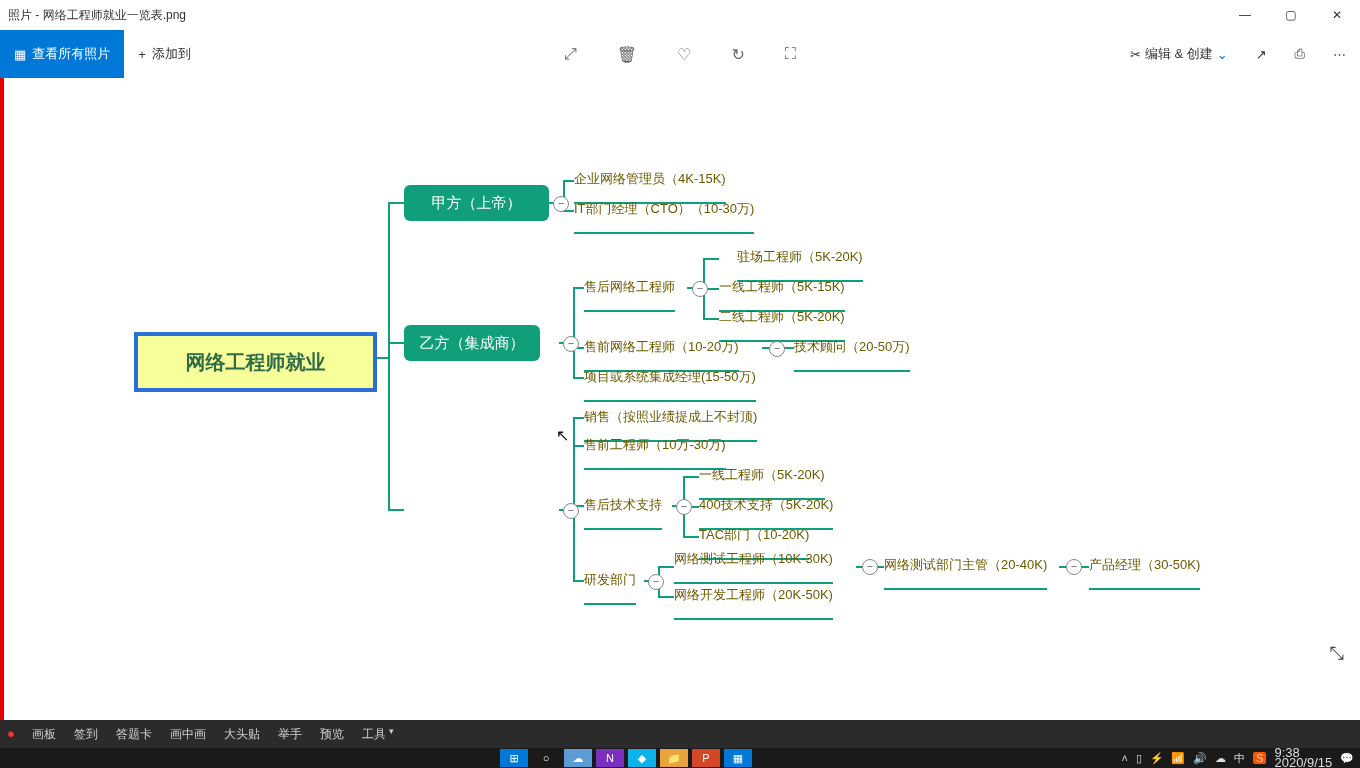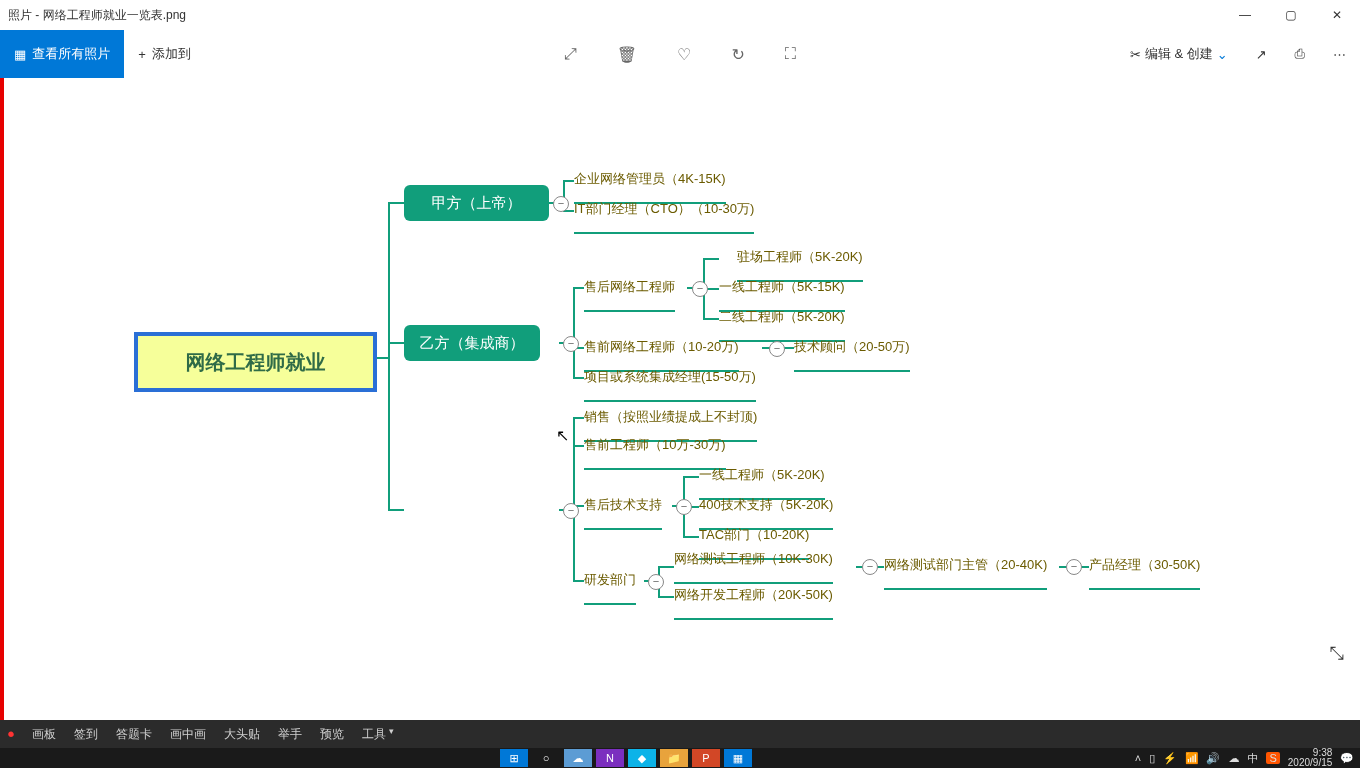--- a/index.html
+++ b/index.html
@@ -18,21 +18,21 @@
 .branch{position:absolute;background:#119e7b;color:#fff;font-size:15px;display:flex;align-items:center;justify-content:center;border-radius:6px}
 .leaf{position:absolute;color:#6b5b00;font-size:13px;white-space:nowrap;padding-bottom:14px;border-bottom:2px solid #119e7b}
 .minus{position:absolute;width:14px;height:14px;border:1px solid #888;border-radius:50%;background:#fff;color:#666;font-size:11px;line-height:12px;text-align:center}
 .expand-icon{position:absolute;right:16px;bottom:56px;font-size:18px;color:#333}
 .bottom-tabs{position:absolute;left:0;right:0;bottom:20px;height:28px;background:#2b2b2b;color:#d0d0d0;font-size:12px;display:flex;align-items:center;padding-left:8px;gap:18px}
 .bottom-tabs .tab{display:flex;align-items:flex-start;gap:3px}
 .taskbar{position:absolute;left:0;right:0;bottom:0;height:20px;background:#1a1a1a;color:#fff;font-size:11px;display:flex;align-items:center}
 .taskbar .apps{display:flex;margin-left:500px;gap:4px}
 .taskbar .apps div{width:28px;height:18px;display:flex;align-items:center;justify-content:center;font-size:11px}
 .tray{position:absolute;right:6px;display:flex;align-items:center;gap:8px;color:#ddd}
-.clock{text-align:right;line-height:10px;font-size:10px}
+.clock{line-height:10px;font-size:13px}
 .cursor{position:absolute;font-size:16px;color:#000}
 </style>
 </head>
 <body>
 
 <div class="titlebar">
   <span>照片 - 网络工程师就业一览表.png</span>
   <div class="win-controls">
     <div>—</div>
     <div>▢</div>

